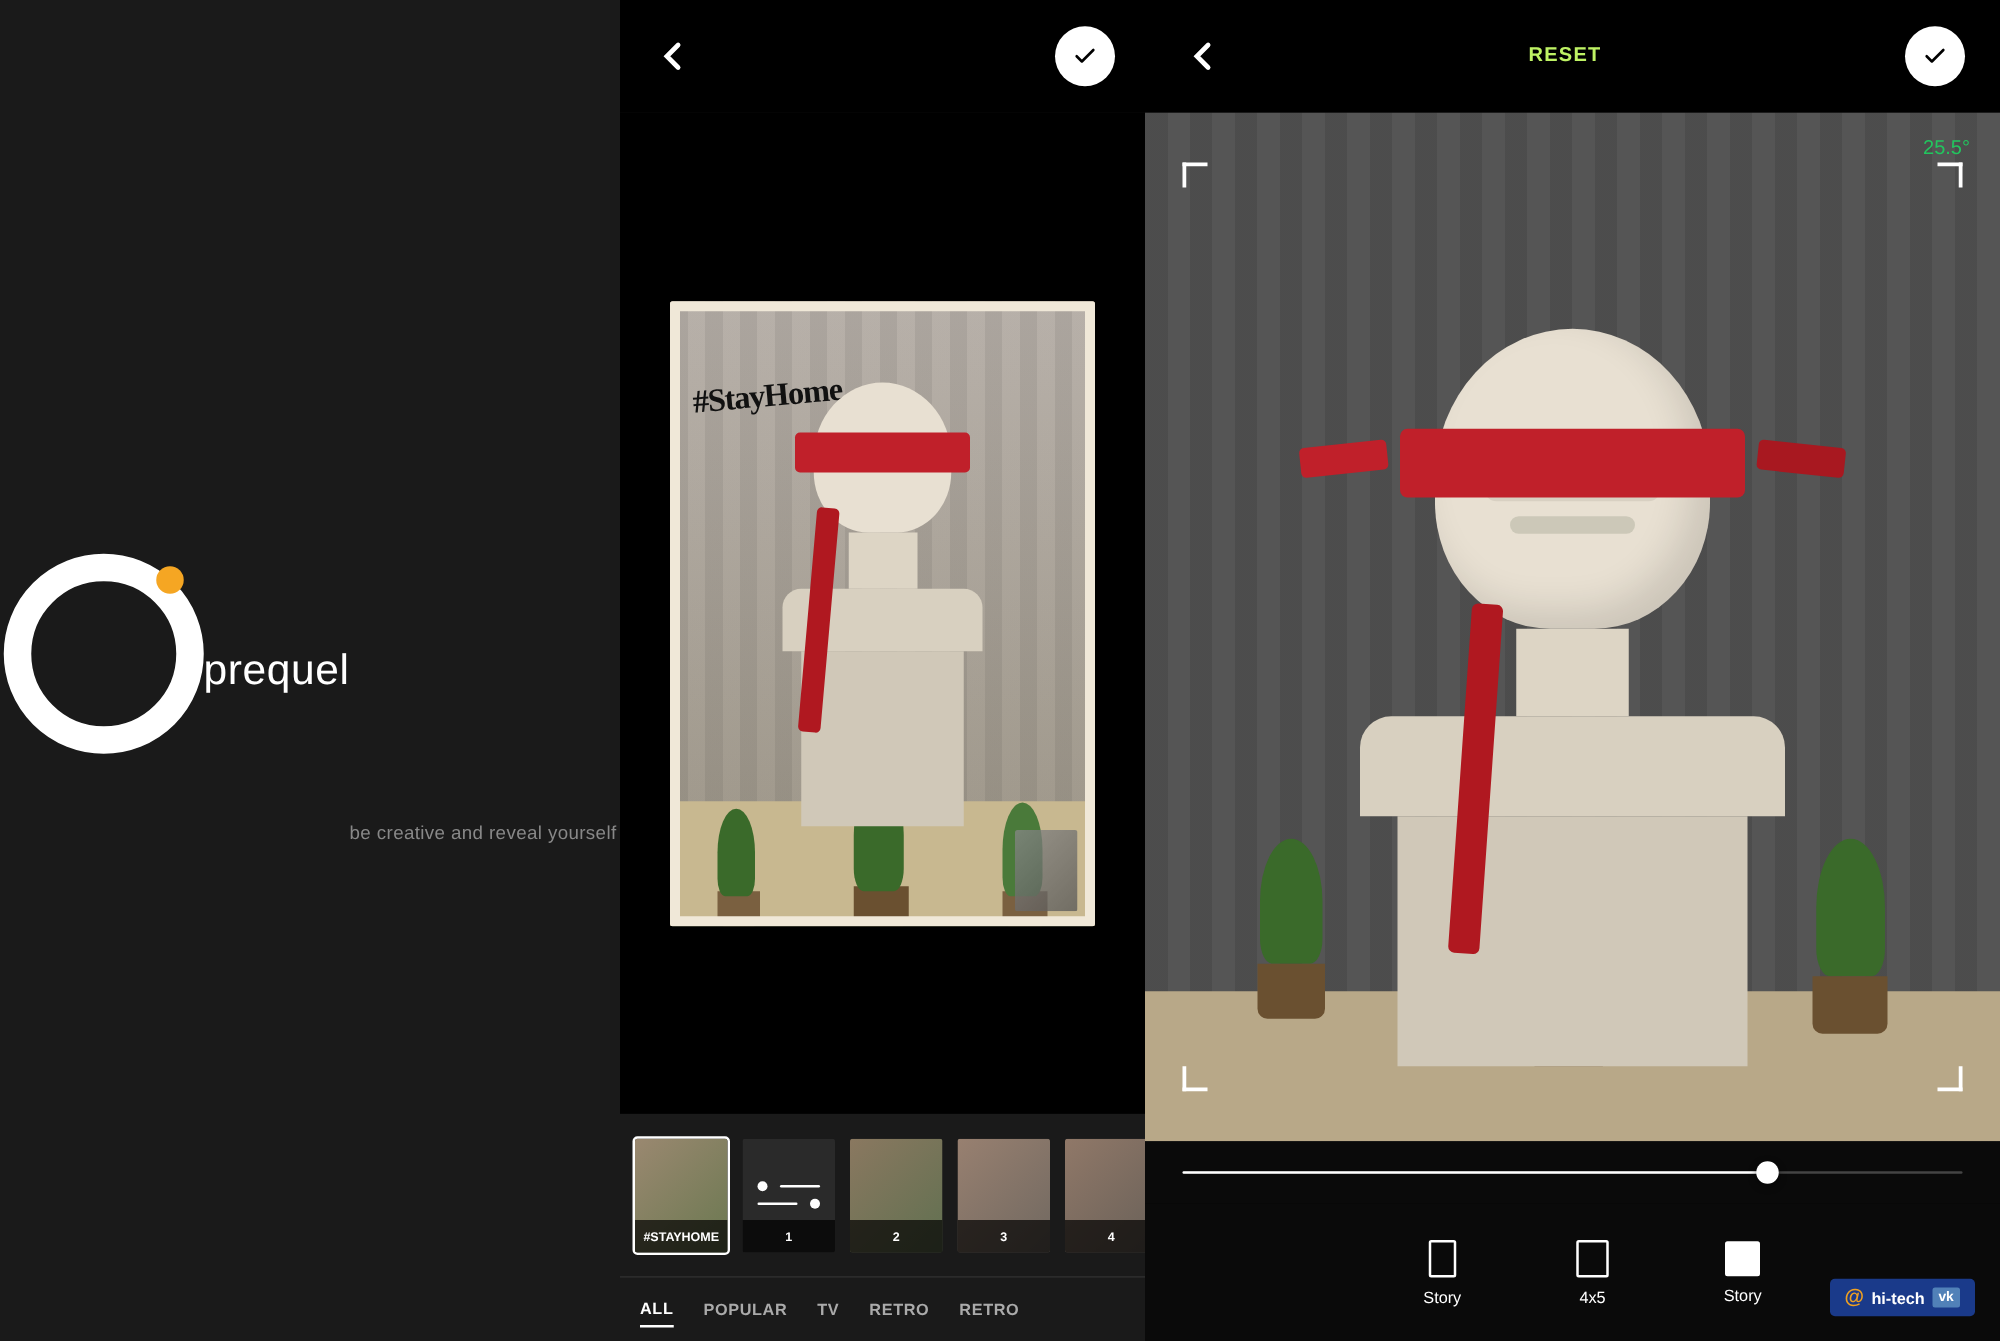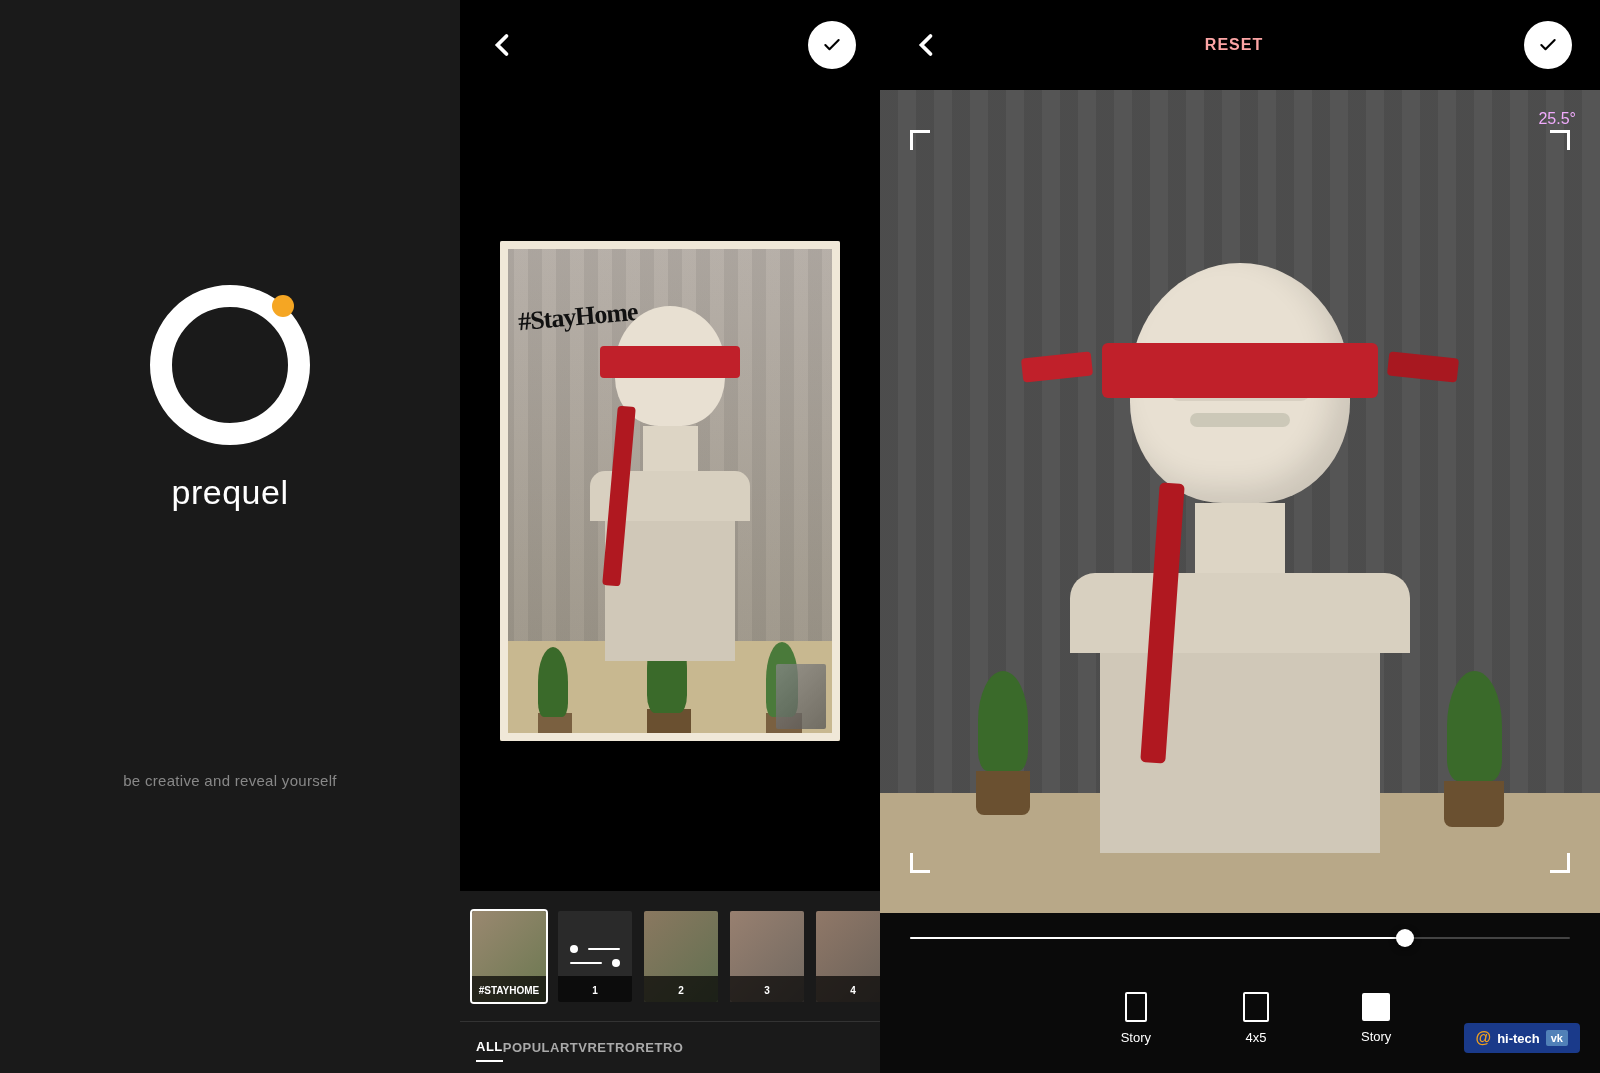--- a/index.html
+++ b/index.html
@@ -7,25 +7,25 @@
       width: 1600px;
       height: 1073px;
       background: #000;
       display: flex;
       overflow: hidden;
       font-family: -apple-system, BlinkMacSystemFont, 'Helvetica Neue', Arial, sans-serif;
     }
 
     
     .panel-splash {
-      width: 460px;
+      width: 496px;
       height: 1073px;
       background: #1a1a1a;
       display: flex;
-      flex-direction: column;
+      flex-direction: row;
       align-items: center;
       justify-content: center;
       gap: 0;
       flex-shrink: 0;
     }
     .logo-container {
       position: relative;
       width: 160px;
       height: 160px;
       margin-bottom: 28px;
@@ -209,20 +209,21 @@
       font-weight: 600;
     }
 
     
     .filter-tabs {
       height: 52px;
       background: #1a1a1a;
       display: flex;
       align-items: center;
       padding: 0 16px;
+      gap: 24px;
       border-top: 1px solid #333;
       flex-shrink: 0;
     }
     .filter-tab {
       color: #aaa;
       font-size: 13px;
       font-weight: 600;
       cursor: pointer;
       letter-spacing: 0.5px;
       padding: 6px 0;
@@ -244,21 +245,21 @@
     .crop-header {
       height: 90px;
       background: #000;
       display: flex;
       align-items: center;
       justify-content: space-between;
       padding: 0 28px;
       flex-shrink: 0;
     }
     .crop-title {
-      color: #fca5a5;
+      color: #bef264;
       font-size: 16px;
       font-weight: 600;
       letter-spacing: 1px;
     }
 
     .crop-photo-area {
       flex: 1;
       position: relative;
       overflow: hidden;
       background: #111;
@@ -275,21 +276,21 @@
     .crop-corner.tl { top: 40px; left: 30px; border-width: 3px 0 0 3px; }
     .crop-corner.tr { top: 40px; right: 30px; border-width: 3px 3px 0 0; }
     .crop-corner.bl { bottom: 40px; left: 30px; border-width: 0 0 3px 3px; }
     .crop-corner.br { bottom: 40px; right: 30px; border-width: 0 3px 3px 0; }
 
     
     .degree-badge {
       position: absolute;
       top: 20px;
       right: 24px;
-      color: #f0abfc;
+      color: #22c55e;
       font-size: 16px;
       font-weight: 400;
     }
 
     
     .slider-area {
       height: 50px;
       background: #0a0a0a;
       display: flex;
       align-items: center;

